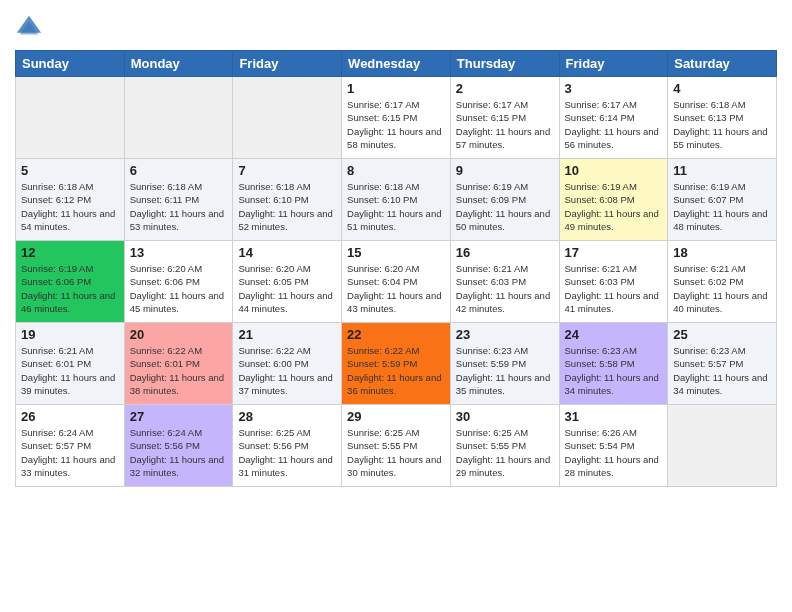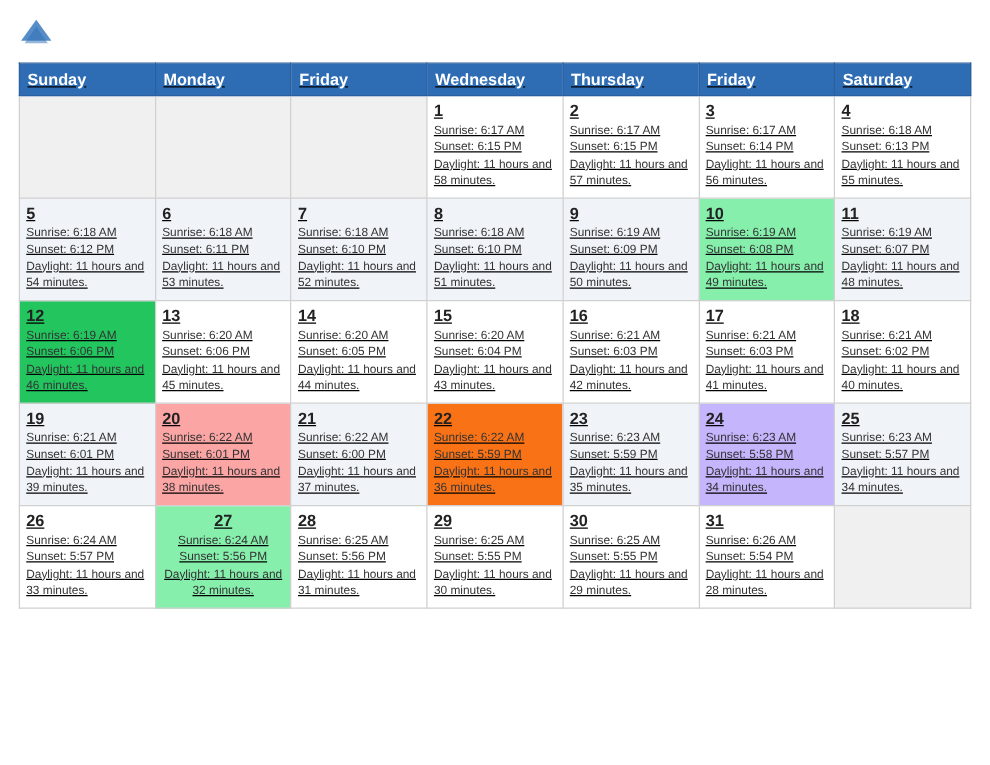--- a/index.html
+++ b/index.html
@@ -55,21 +55,20 @@
       line-height: 1.1;
     }
     .location {
       font-size: 16px;
       color: #555;
     }
     .calendar {
       width: 100%;
       border-collapse: collapse;
       border: 1px solid #ccc;
-      text-decoration: underline;
     }
     .calendar th {
       background-color: #2e6db4;
       color: #fff;
       text-align: left;
       padding: 5px 6px;
       font-size: 13px;
       border: 1px solid #2a5fa0;
     }
     .calendar td {
@@ -171,21 +170,21 @@
             <div class="day-info">Sunrise: 6:18 AM<br>Sunset: 6:10 PM<br>Daylight: 11 hours and 52 minutes.</div>
           </td>
           <td style="background: rgb(240, 244, 248);">
             <span class="day-num">8</span>
             <div class="day-info">Sunrise: 6:18 AM<br>Sunset: 6:10 PM<br>Daylight: 11 hours and 51 minutes.</div>
           </td>
           <td style="background: rgb(240, 244, 248);">
             <span class="day-num">9</span>
             <div class="day-info">Sunrise: 6:19 AM<br>Sunset: 6:09 PM<br>Daylight: 11 hours and 50 minutes.</div>
           </td>
-          <td style="background: #86efac;">
+          <td style="background: #fef9c3;">
             <span class="day-num">10</span>
             <div class="day-info">Sunrise: 6:19 AM<br>Sunset: 6:08 PM<br>Daylight: 11 hours and 49 minutes.</div>
           </td>
           <td style="background: rgb(240, 244, 248);">
             <span class="day-num">11</span>
             <div class="day-info">Sunrise: 6:19 AM<br>Sunset: 6:07 PM<br>Daylight: 11 hours and 48 minutes.</div>
           </td>
         </tr>
         <tr>
           <td style="background: #22c55e; margin-top: 22px;">
@@ -245,21 +244,21 @@
           <td style="background: rgb(240, 244, 248);">
             <span class="day-num">25</span>
             <div class="day-info">Sunrise: 6:23 AM<br>Sunset: 5:57 PM<br>Daylight: 11 hours and 34 minutes.</div>
           </td>
         </tr>
         <tr>
           <td style="background: rgb(255, 255, 255);">
             <span class="day-num">26</span>
             <div class="day-info">Sunrise: 6:24 AM<br>Sunset: 5:57 PM<br>Daylight: 11 hours and 33 minutes.</div>
           </td>
-          <td style="background: #86efac; text-align: center;">
+          <td style="background: #c4b5fd;">
             <span class="day-num">27</span>
             <div class="day-info">Sunrise: 6:24 AM<br>Sunset: 5:56 PM<br>Daylight: 11 hours and 32 minutes.</div>
           </td>
           <td style="background: rgb(255, 255, 255);">
             <span class="day-num">28</span>
             <div class="day-info">Sunrise: 6:25 AM<br>Sunset: 5:56 PM<br>Daylight: 11 hours and 31 minutes.</div>
           </td>
           <td style="background: rgb(255, 255, 255);">
             <span class="day-num">29</span>
             <div class="day-info">Sunrise: 6:25 AM<br>Sunset: 5:55 PM<br>Daylight: 11 hours and 30 minutes.</div>

